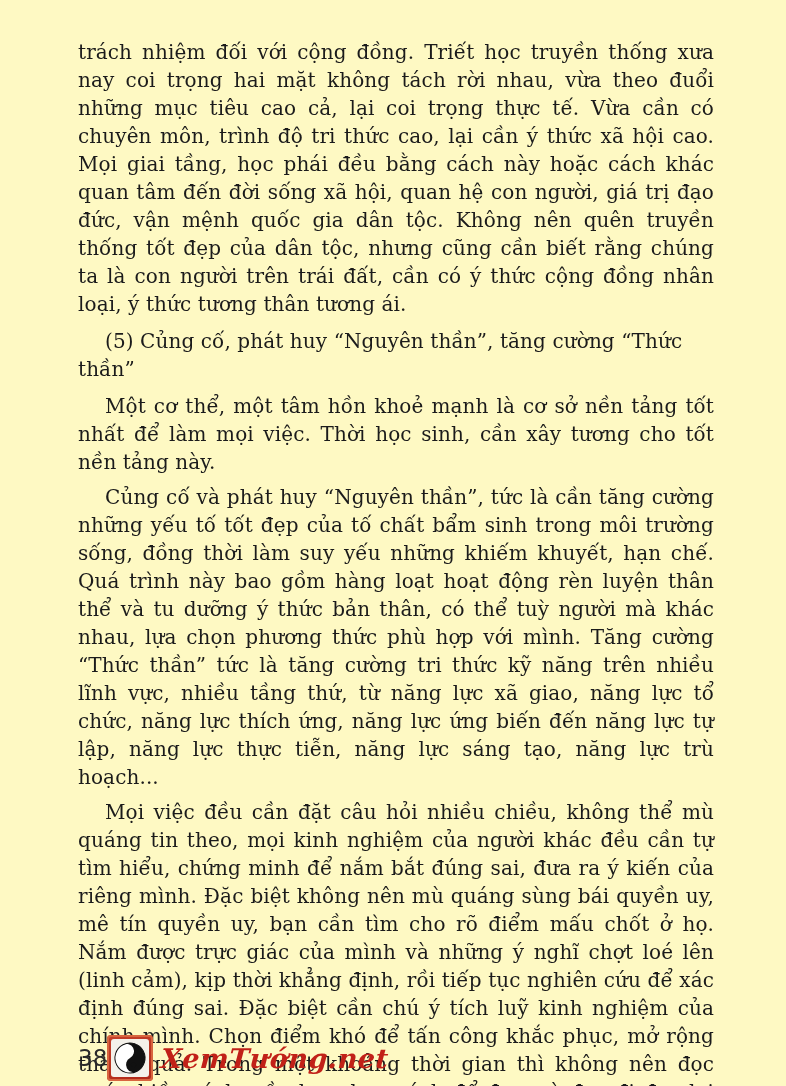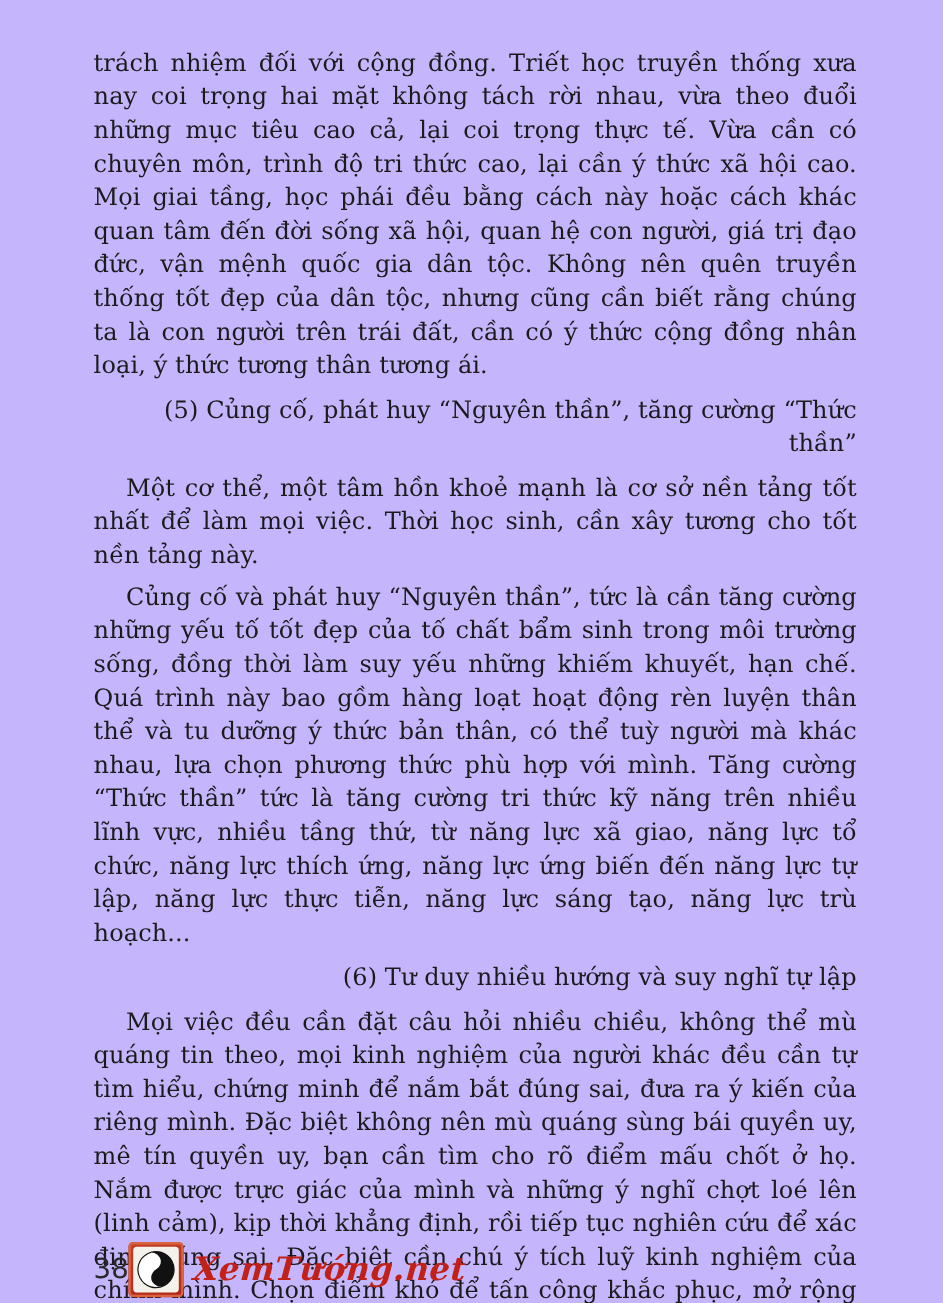--- a/index.html
+++ b/index.html
@@ -5,21 +5,21 @@
   html, body {
     margin: 0;
     padding: 0;
     background: #ffffff;
   }
   .page {
     position: relative;
     width: 786px;
     height: 1086px;
     box-sizing: border-box;
-    background: #c4b5fd;
+    background: #fef9c3;
     font-family: "DejaVu Serif", "Liberation Serif", serif;
     color: #1b1b1b;
     overflow: hidden;
   }
   .text-block {
     position: absolute;
     top: 38px;
     left: 78px;
     width: 636px;
   }
@@ -28,21 +28,21 @@
     font-size: 20px;
     line-height: 28px;
     text-align: justify;
     text-indent: 27px;
     letter-spacing: 0.1px;
   }
   .para.no-indent {
     text-indent: 0;
   }
   .para.heading {
-    text-align: right;
+    text-align: left;
     margin-top: 9px;
     margin-bottom: 9px;
   }
   .footer {
     position: absolute;
     left: 78px;
     right: 6px;
     bottom: 0;
     height: 56px;
     display: flex;
@@ -91,21 +91,20 @@
 </head>
 <body>
 
 <div class="page">
 
   <div class="text-block">
     <p class="para no-indent">trách nhiệm đối với cộng đồng. Triết học truyền thống xưa nay coi trọng hai mặt không tách rời nhau, vừa theo đuổi những mục tiêu cao cả, lại coi trọng thực tế. Vừa cần có chuyên môn, trình độ tri thức cao, lại cần ý thức xã hội cao. Mọi giai tầng, học phái đều bằng cách này hoặc cách khác quan tâm đến đời sống xã hội, quan hệ con người, giá trị đạo đức, vận mệnh quốc gia dân tộc. Không nên quên truyền thống tốt đẹp của dân tộc, nhưng cũng cần biết rằng chúng ta là con người trên trái đất, cần có ý thức cộng đồng nhân loại, ý thức tương thân tương ái.</p>
     <p class="para heading">(5) Củng cố, phát huy “Nguyên thần”, tăng cường “Thức thần”</p>
     <p class="para">Một cơ thể, một tâm hồn khoẻ mạnh là cơ sở nền tảng tốt nhất để làm mọi việc. Thời học sinh, cần xây tương cho tốt nền tảng này.</p>
     <p class="para">Củng cố và phát huy “Nguyên thần”, tức là cần tăng cường những yếu tố tốt đẹp của tố chất bẩm sinh trong môi trường sống, đồng thời làm suy yếu những khiếm khuyết, hạn chế. Quá trình này bao gồm hàng loạt hoạt động rèn luyện thân thể và tu dưỡng ý thức bản thân, có thể tuỳ người mà khác nhau, lựa chọn phương thức phù hợp với mình. Tăng cường “Thức thần” tức là tăng cường tri thức kỹ năng trên nhiều lĩnh vực, nhiều tầng thứ, từ năng lực xã giao, năng lực tổ chức, năng lực thích ứng, năng lực ứng biến đến năng lực tự lập, năng lực thực tiễn, năng lực sáng tạo, năng lực trù hoạch...</p>
-    <p class="para heading">(6) Tư duy nhiều hướng và suy nghĩ tự lập</p>
     <p class="para">Mọi việc đều cần đặt câu hỏi nhiều chiều, không thể mù quáng tin theo, mọi kinh nghiệm của người khác đều cần tự tìm hiểu, chứng minh để nắm bắt đúng sai, đưa ra ý kiến của riêng mình. Đặc biệt không nên mù quáng sùng bái quyền uy, mê tín quyền uy, bạn cần tìm cho rõ điểm mấu chốt ở họ. Nắm được trực giác của mình và những ý nghĩ chợt loé lên (linh cảm), kịp thời khẳng định, rồi tiếp tục nghiên cứu để xác định đúng sai. Đặc biệt cần chú ý tích luỹ kinh nghiệm của chính mình. Chọn điểm khó để tấn công khắc phục, mở rộng thành quả. Trong một khoảng thời gian thì không nên đọc quá nhiều sách, cần lựa chọn sách để đọc, và đọc đi đọc lại nhiều lần, tích ít thành nhiều, tích nhỏ thành lớn.</p>
   </div>
 
   <div class="footer">
     <span class="page-number">38</span>
 
     <div class="watermark">
       <span class="yy-box">
         <span class="yy-inner">
           <svg width="32" height="32" viewBox="0 0 100 100" style="transform: rotate(-28deg);">

